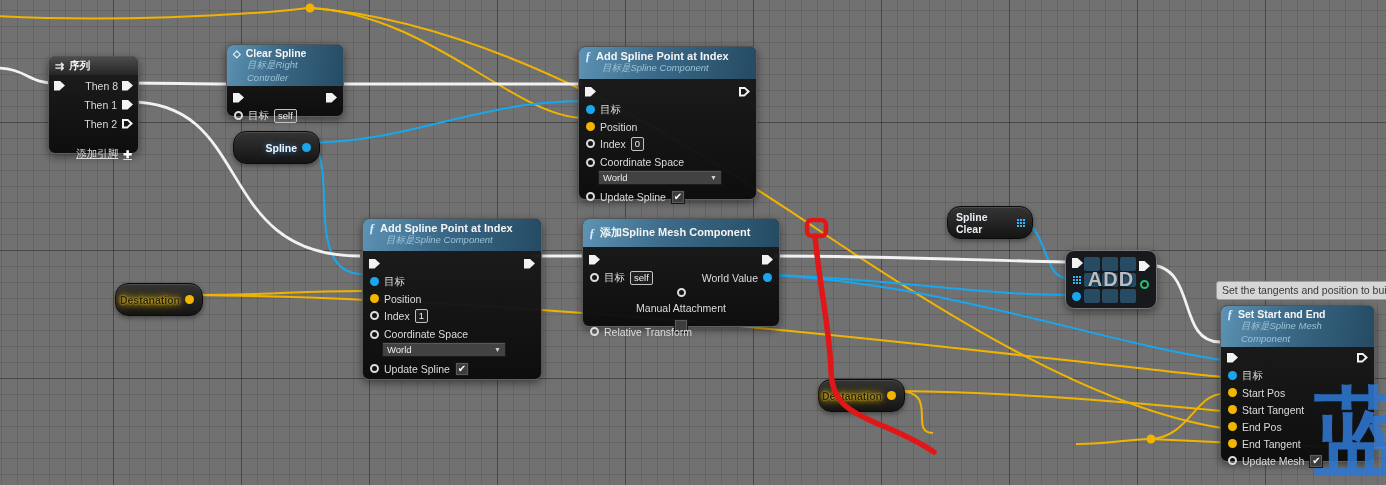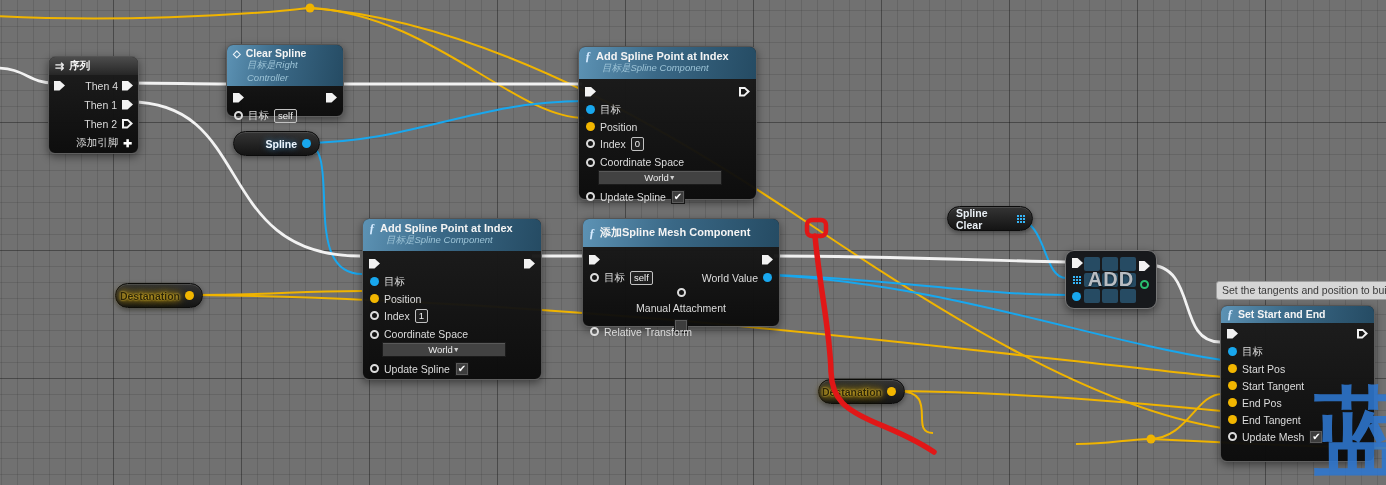--- a/index.html
+++ b/index.html
@@ -48,28 +48,28 @@
   .c-enum{background:#1ba173;border-color:#1ba173;}
   .c-mar{background:#8c1010;border-color:#8c1010;}
   .c-org{background:#d8842a;border-color:#d8842a;}
   .pgrid{width:8px;height:8px;flex:none;position:relative;color:#35b5f8;}
   .pgrid::before{content:"";position:absolute;width:2px;height:2px;background:currentColor;
     box-shadow:3px 0 0 currentColor,6px 0 0 currentColor,0 3px 0 currentColor,3px 3px 0 currentColor,
     6px 3px 0 currentColor,0 6px 0 currentColor,3px 6px 0 currentColor,6px 6px 0 currentColor;}
 
   .vbox{border:1px solid #c2c2c2;border-radius:2px;padding:0 3px;font-size:9.5px;color:#f0f0f0;
     background:rgba(255,255,255,.05);line-height:12px;white-space:nowrap;}
-  .dd{display:flex;justify-content:center;align-items:center;background:#424242;
+  .dd{display:flex;justify-content:space-between;align-items:center;background:#424242;
     border:1px solid #1b1b1b;box-shadow:inset 0 1px 0 rgba(255,255,255,.12);
     width:114px;height:13px;font-size:9.5px;color:#ececec;padding:0 4px;margin:1px 0 3px 19px;}
   .dd .car{font-size:7px;color:#cfcfcf;}
   .cb{width:12px;height:12px;background:#3d3d3d;border:1px solid #161616;
     box-shadow:inset 0 0 0 1px #5a5a5a;color:#fff;font-size:10px;line-height:12px;text-align:center;flex:none;}
 
-  .pill{position:absolute;z-index:2;height:25px;border-radius:13px;
+  .pill{position:absolute;z-index:2;height:33px;border-radius:13px;
     background:linear-gradient(180deg,#343434,#141414);
     border:1px solid #0b0b0b;
     box-shadow:0 2px 5px rgba(0,0,0,.4),inset 0 1px 0 rgba(255,255,255,.12);
     display:flex;align-items:center;justify-content:flex-end;gap:5px;padding:0 8px;
     font-size:10.5px;font-weight:bold;box-sizing:border-box;}
   .glow-y{color:#2e2708;text-shadow:0 0 6px rgba(255,198,0,.95),0 0 12px rgba(255,198,0,.65),0 0 2px #ffd95e;}
   .glow-b{color:#eef7ff;text-shadow:0 0 6px rgba(70,175,255,.7);}
   .plain-w{color:#e9eff5;}
 
   #addnode{width:90px;height:57px;border-radius:9px;background:#17191c;border:1px solid #777;}
@@ -135,33 +135,33 @@
   <div class="node" style="left:48px;top:56px;width:89px;height:96px;">
     <div class="hdr hdr-dark" style="padding:2px 6px;">
       <div class="t1" style="font-size:10.5px;">
         <span style="font-size:11px;color:#e8e8e8;">⇉</span>
         <span>序列</span>
       </div>
     </div>
     <div class="r" style="justify-content:space-between;padding:0 5px;margin-top:2px;">
       <span class="pe"></span>
       <span style="display:flex;align-items:center;gap:4px;">
-        <span class="lbl">Then 4</span>
+        <span class="lbl">Then 8</span>
         <span class="pe"></span>
       </span>
     </div>
     <div class="r right" style="padding:0 5px;margin-top:2px;">
       <span class="lbl">Then 1</span>
       <span class="pe"></span>
     </div>
     <div class="r right" style="padding:0 5px;margin-top:2px;">
       <span class="lbl">Then 2</span>
       <span class="pe hollow"></span>
     </div>
-    <div class="r right" style="padding:0 6px;margin-top:2px;">
+    <div class="r right" style="padding:0 6px;margin-top:13px;text-decoration:underline;">
       <span class="lbl">添加引脚</span>
       <span style="font-weight:bold;color:#fff;">✚</span>
     </div>
   </div>
 
   <div class="node" style="left:226px;top:44px;width:116px;height:71px;">
     <div class="hdr" style="padding:2px 6px 3px;">
       <div class="t1" style="font-size:10.5px;">
         <span style="font-size:10px;color:#f0f6fb;">◇</span>
         <span>Clear Spline</span>
@@ -332,20 +332,21 @@
     <span class="p h abs" style="right:7px;top:29px;border-color:#2abf70;"></span>
   </div>
 
 
   <div class="node" style="left:1220px;top:305px;width:153px;height:155px;">
     <div class="hdr" style="padding:2px 6px 3px;">
       <div class="t1" style="font-size:10.5px;">
         <span class="fico">ƒ</span>
         <span>Set Start and End</span>
       </div>
+      <div class="t2" style="margin-left:14px;">目标是Spline Mesh Component</div>
     </div>
     <div class="execrow" style="margin-top:1px;">
       <span class="pe"></span>
       <span class="pe hollow"></span>
     </div>
     <div class="r">
       <span class="p c-blue"></span>
       <span class="lbl">目标</span>
     </div>
     <div class="r">

